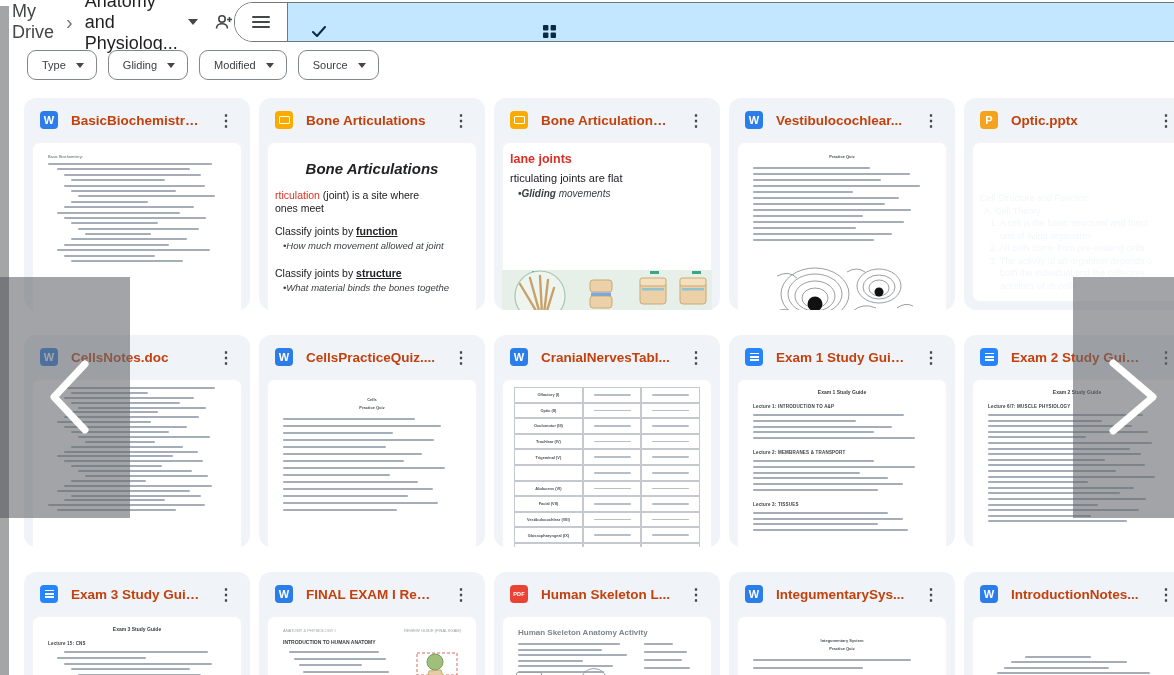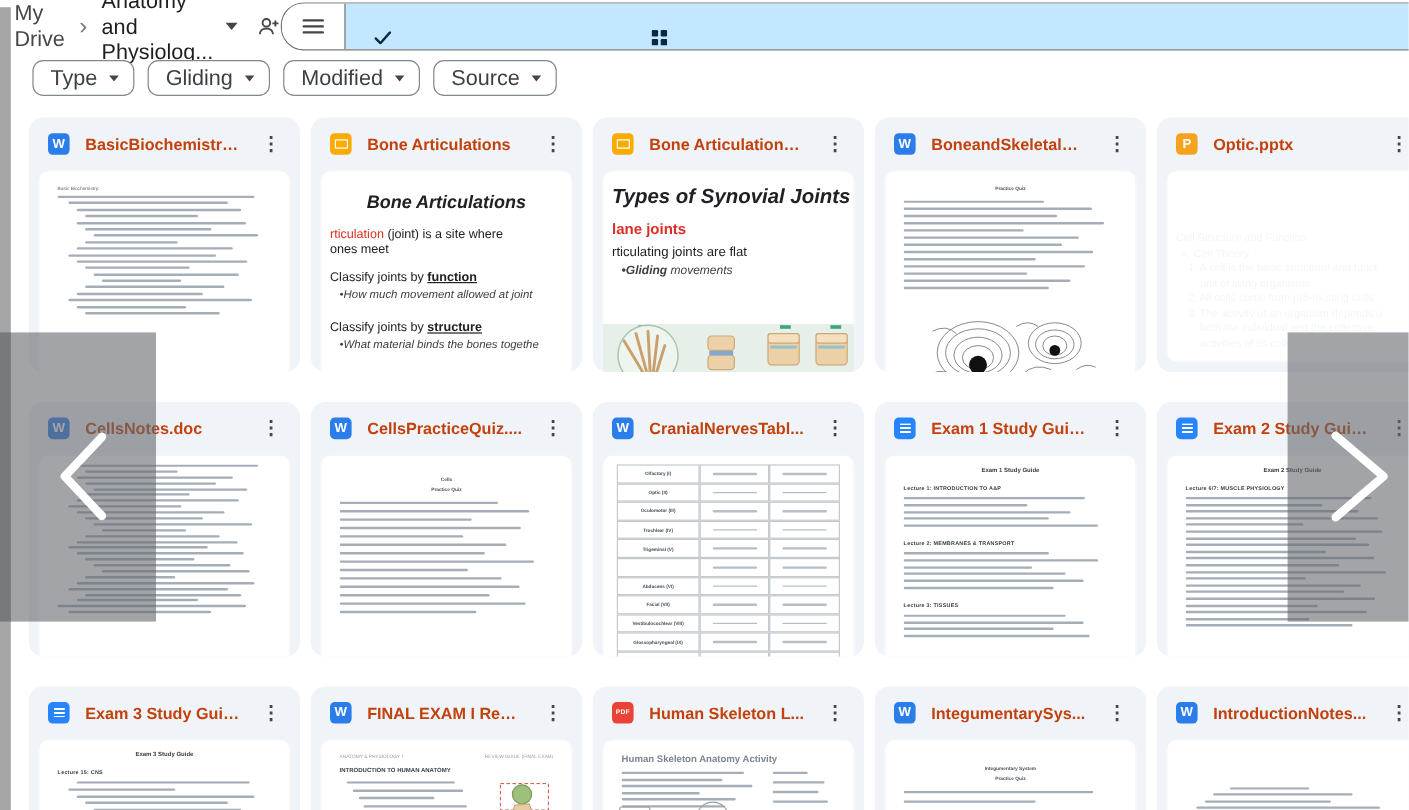--- a/index.html
+++ b/index.html
@@ -14,21 +14,21 @@
   .caret-down{width:0;height:0;border-left:5px solid transparent;border-right:5px solid transparent;border-top:6px solid #444746;margin-left:10px;}
   .share-person{margin-left:16px;display:flex;align-items:center;}
   .tb-right{margin-left:auto;display:flex;align-items:center;}
   .vtoggle{display:flex;height:38px;border:1px solid #747775;border-radius:19px;overflow:hidden;}
   .vseg{display:flex;align-items:center;justify-content:center;width:52px;}
   .vseg.list{background:#fff;}
   .vseg.grid{background:#c2e7ff;border-left:1px solid #747775;gap:5px;}
 
   
   .chips{display:flex;gap:11px;margin:6px 0 0 27px;}
-  .chip{display:flex;align-items:center;height:28px;padding:0 12px 0 14px;border:1px solid #82878b;border-radius:9px;font-size:18px;color:#3c4043;font-weight:500;cursor:pointer;background:#fff;}
+  .chip{display:flex;align-items:center;height:28px;padding:0 12px 0 14px;border:1px solid #82878b;border-radius:9px;font-size:11px;color:#3c4043;font-weight:500;cursor:pointer;background:#fff;}
   .chip .caret{width:0;height:0;border-left:4.5px solid transparent;border-right:4.5px solid transparent;border-top:5px solid #444746;margin-left:10px;}
 
   
   .grid{display:grid;grid-template-columns:repeat(5,226px);column-gap:9px;row-gap:25px;padding:18px 0 0 24px;width:max-content;}
   .card{width:226px;height:212px;background:#f0f4f9;border-radius:12px;overflow:hidden;cursor:pointer;}
   .chead{display:flex;align-items:center;height:44px;padding:0 12px 0 16px;gap:13px;}
   .fi{flex:0 0 18px;width:18px;height:18px;border-radius:4px;display:flex;align-items:center;justify-content:center;font-weight:bold;color:#fff;font-size:11px;}
   .fi-word{background:#2b7de9;}
   .fi-ppt{background:#f5a31c;}
   .fi-pdf{background:#ea4335;font-size:5.5px;letter-spacing:.2px;}
@@ -214,21 +214,20 @@
       </div>
     </div>
 
     <div class="card">
       <div class="chead">
         <span class="fi fi-slides"></span>
         <span class="fname">Bone Articulations...</span>
         <span class="dots">⋮</span>
       </div>
       <div class="thumb t-slide">
-        <div class="sl-title2">Types of Synovial Joints</div>
         <div class="plane">lane joints</div>
         <div class="flatline">rticulating joints are flat</div>
         <div class="gliding"><b>•Gliding</b><span> movements</span></div>
         <svg width="210" height="54" viewBox="0 0 210 54" style="position:absolute;left:0;bottom:0;">
           <rect x="0" y="6" width="210" height="48" fill="#e7efe9"></rect>
           <rect x="30" y="7" width="9" height="3" fill="#3aa87a"></rect>
           <rect x="148" y="7" width="9" height="3" fill="#3aa87a"></rect>
           <rect x="190" y="7" width="9" height="3" fill="#3aa87a"></rect>
           <circle cx="38" cy="32" r="25" fill="#eef5ef" stroke="#a8c5ae" stroke-width="1.2"></circle>
           <g stroke="#c9a06b" stroke-width="2.4" stroke-linecap="round">
@@ -256,21 +255,21 @@
           </g>
         </svg>
       </div>
     </div>
 
     <div class="card">
       <div class="chead">
         <span class="fi fi-word">
             <span>W</span>
           </span>
-        <span class="fname">BoneandSkeletalTi...</span>
+        <span class="fname">Vestibulocochlear...</span>
         <span class="dots">⋮</span>
       </div>
       <div class="thumb t-doc">
         <div class="micro-center">Practice Quiz</div>
         <div class="lines">
             <div class="tl" style="width: 66%; margin-left: 0%; margin-bottom: 4px;"></div>
             <div class="tl" style="width: 88%; margin-left: 0%; margin-bottom: 4px;"></div>
             <div class="tl" style="width: 72%; margin-left: 0%; margin-bottom: 4px;"></div>
             <div class="tl" style="width: 94%; margin-left: 0%; margin-bottom: 4px;"></div>
             <div class="tl" style="width: 56%; margin-left: 0%; margin-bottom: 4px;"></div>

